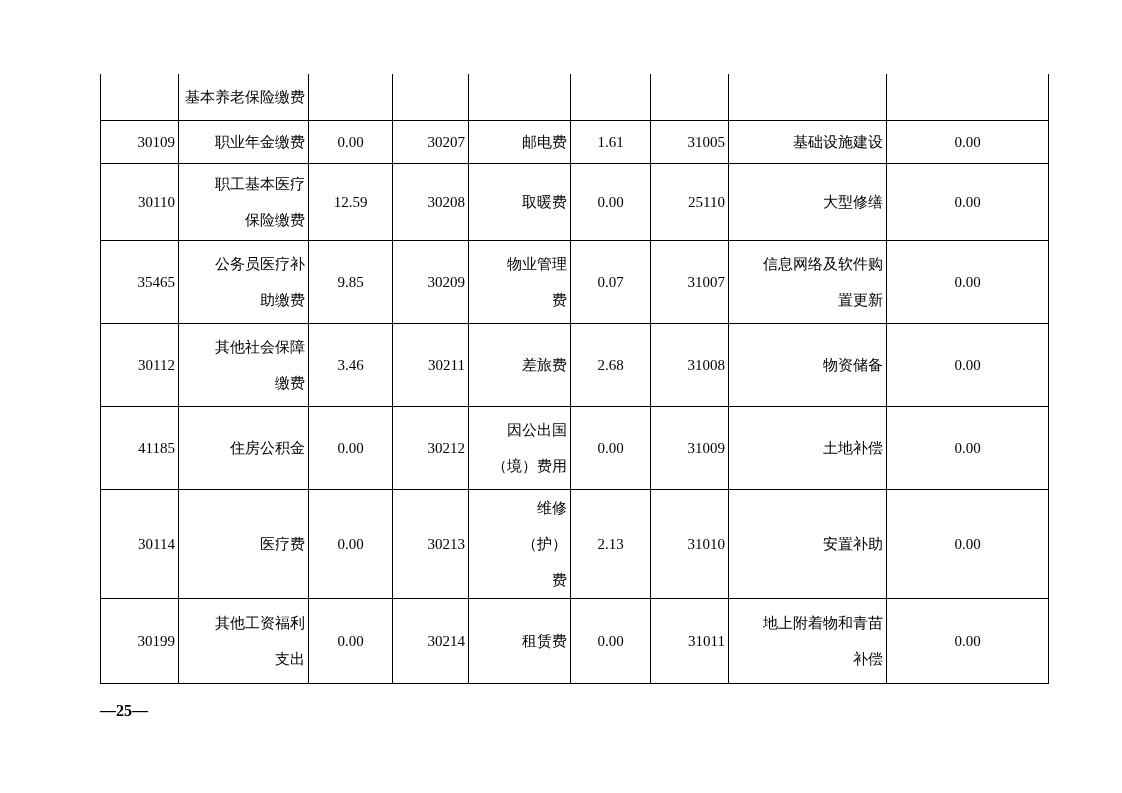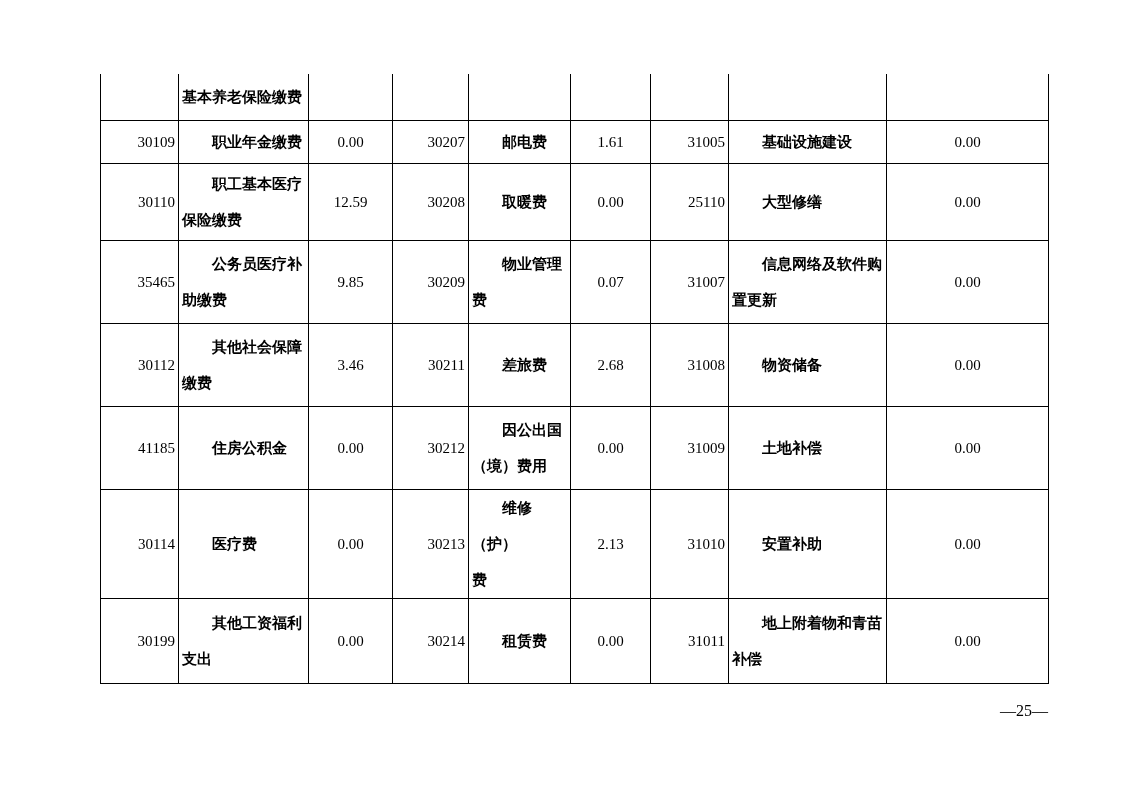--- a/index.html
+++ b/index.html
@@ -31,35 +31,34 @@
     padding: 0 3px;
     vertical-align: middle;
     overflow: hidden;
   }
   
   tr.carryover-row td {
     border-top: none;
   }
   td.cell-code  { text-align: right; }
   td.cell-name  {
-    text-align: left;
+    text-align: right;
     text-indent: 2em;
     white-space: pre-line;
-    font-weight: bold;
   }
   td.cell-name.continuation { text-indent: 0; }
   td.cell-value { text-align: center; }
   .page-number {
     position: absolute;
     left: 100px;
     top: 702px;
     width: 948px;
-    text-align: right;
+    text-align: left;
     font-size: 16px;
-    font-weight: normal;
+    font-weight: bold;
     font-family: "Liberation Serif", "DejaVu Serif", serif;
   }
 </style>
 </head>
 <body>
 
 <div class="page">
 
   <table class="budget-table">
     <colgroup>

